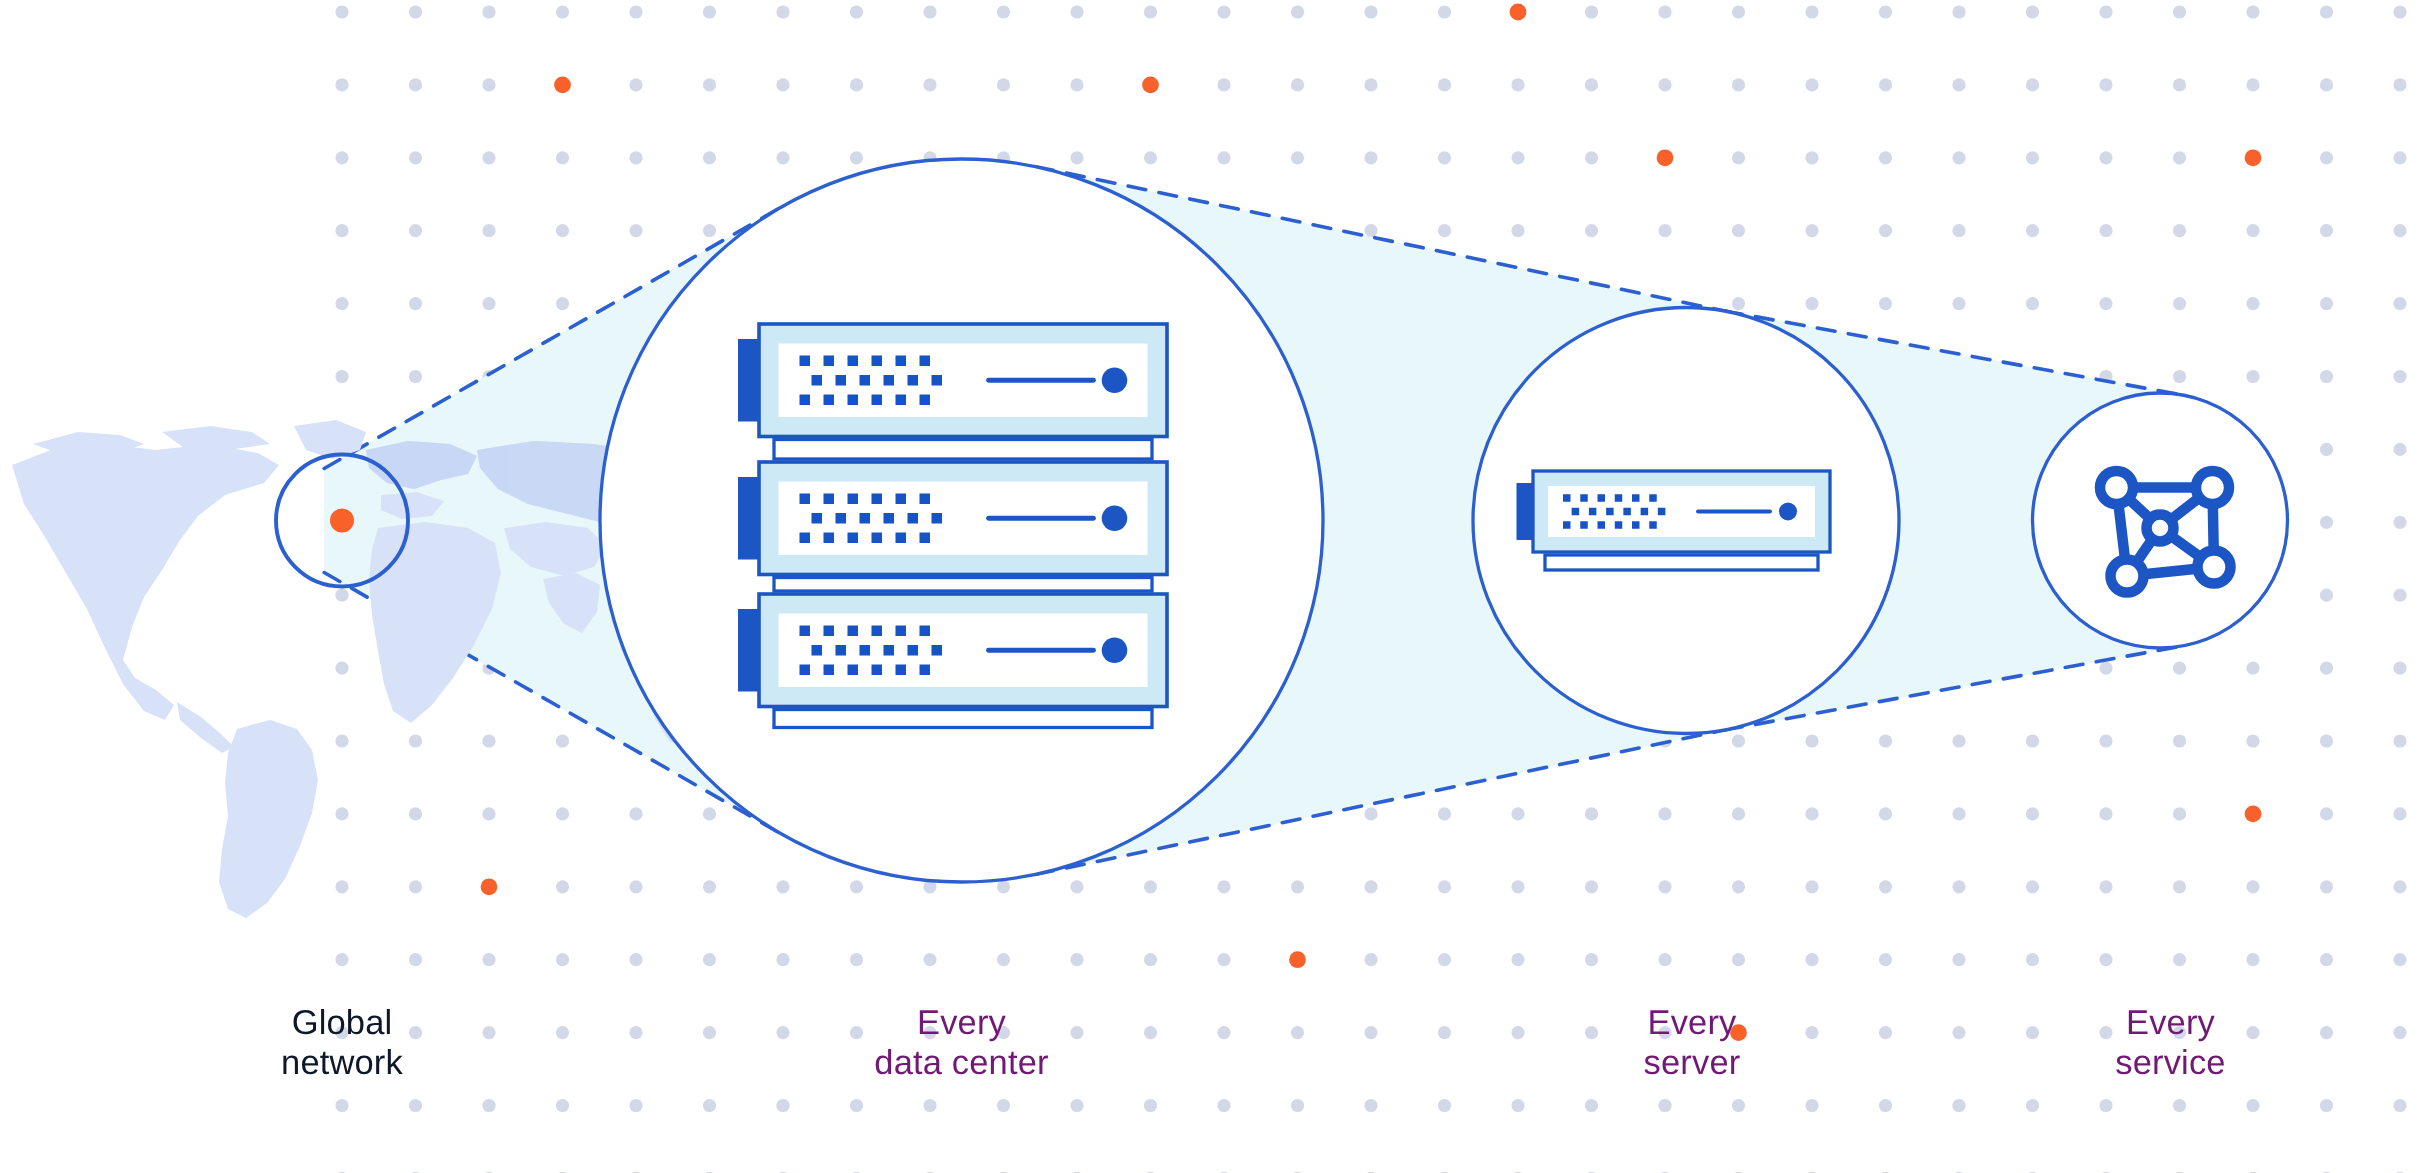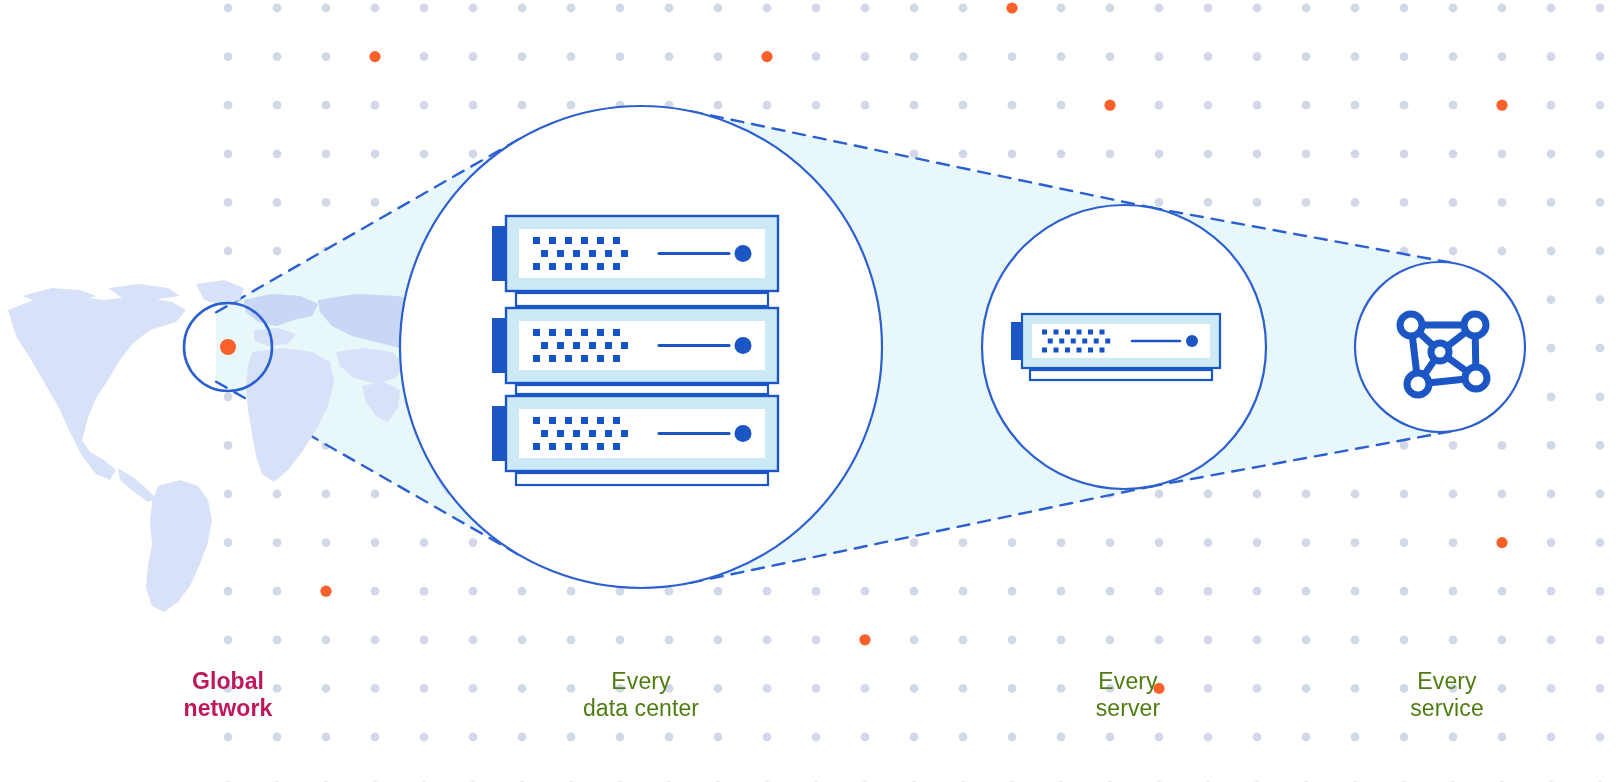--- a/index.html
+++ b/index.html
@@ -23,27 +23,27 @@
     left: 0;
     width: 1620px;
     height: 782px;
   }
   .caption {
     position: absolute;
     text-align: center;
     font-size: 23px;
     line-height: 27px;
     font-weight: 400;
-    color: #4d7c0f;
+    color: #701a75;
     white-space: pre-line;
     letter-spacing: 0.1px;
   }
   .caption.accent {
-    color: #be185d;
-    font-weight: 700;
+    color: #0f172a;
+    font-weight: 400;
   }
 </style>
 </head>
 <body>
 
 <div id="stage">
 
   <svg class="layer" viewBox="0 0 1620 782" aria-hidden="true">
     <g id="dot-grid">
         <circle cx="228.0" cy="8.0" r="4.4" fill="#c3cbe0" opacity="0.75"></circle>

